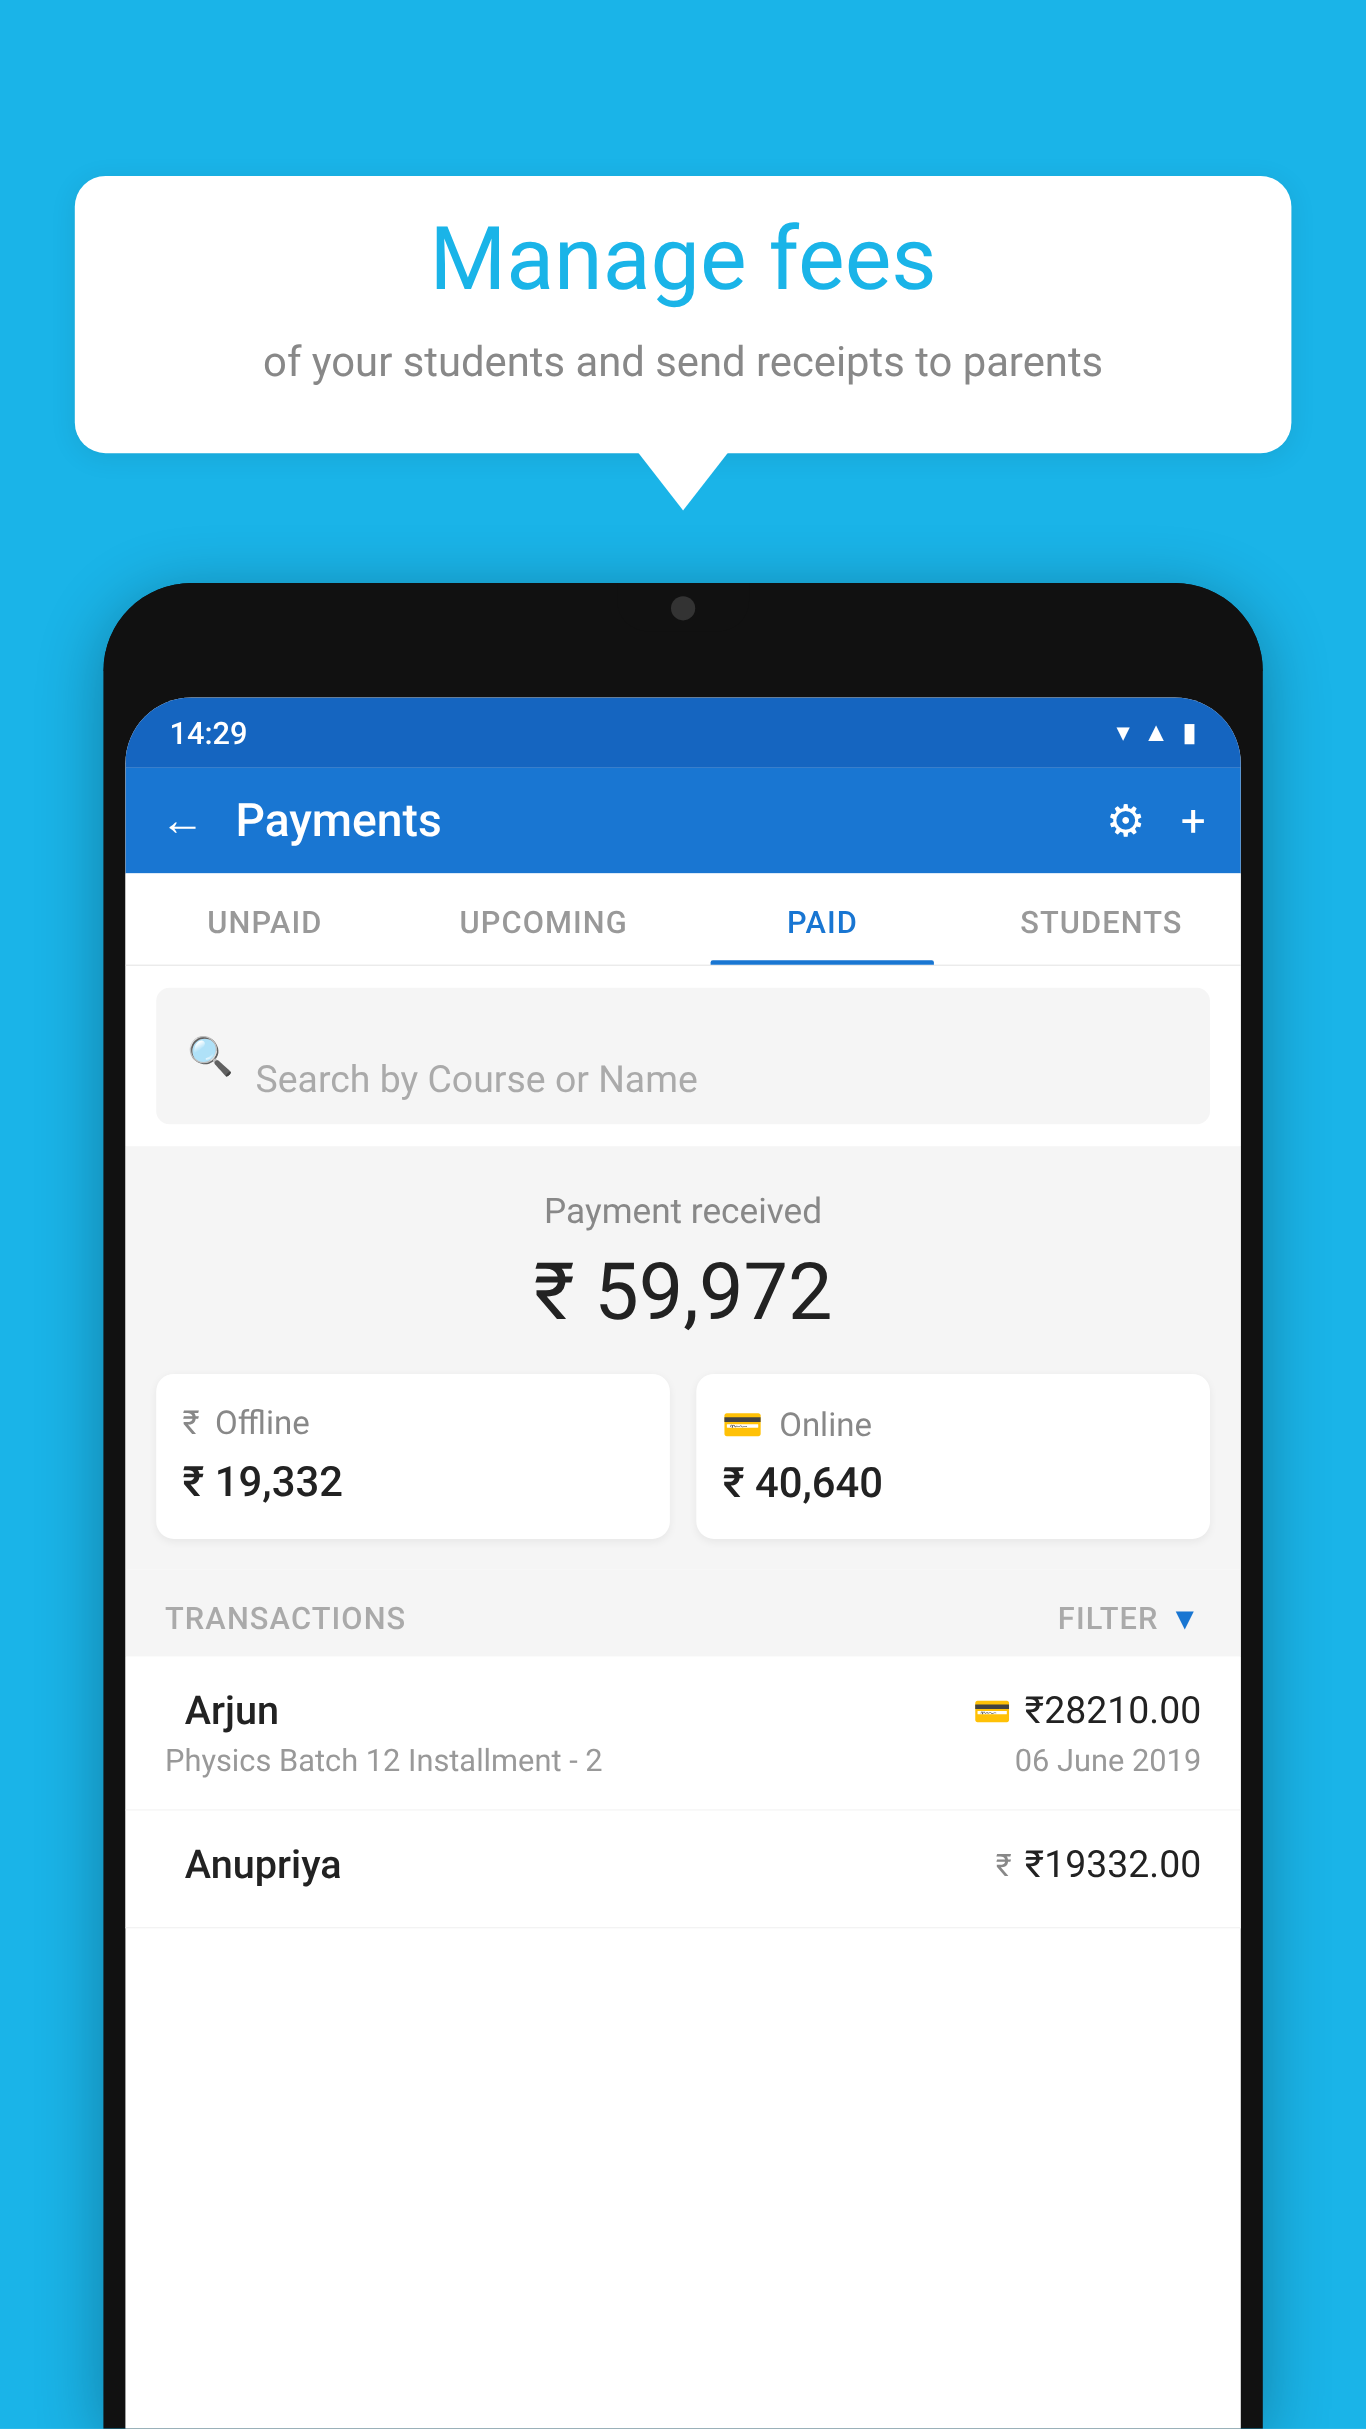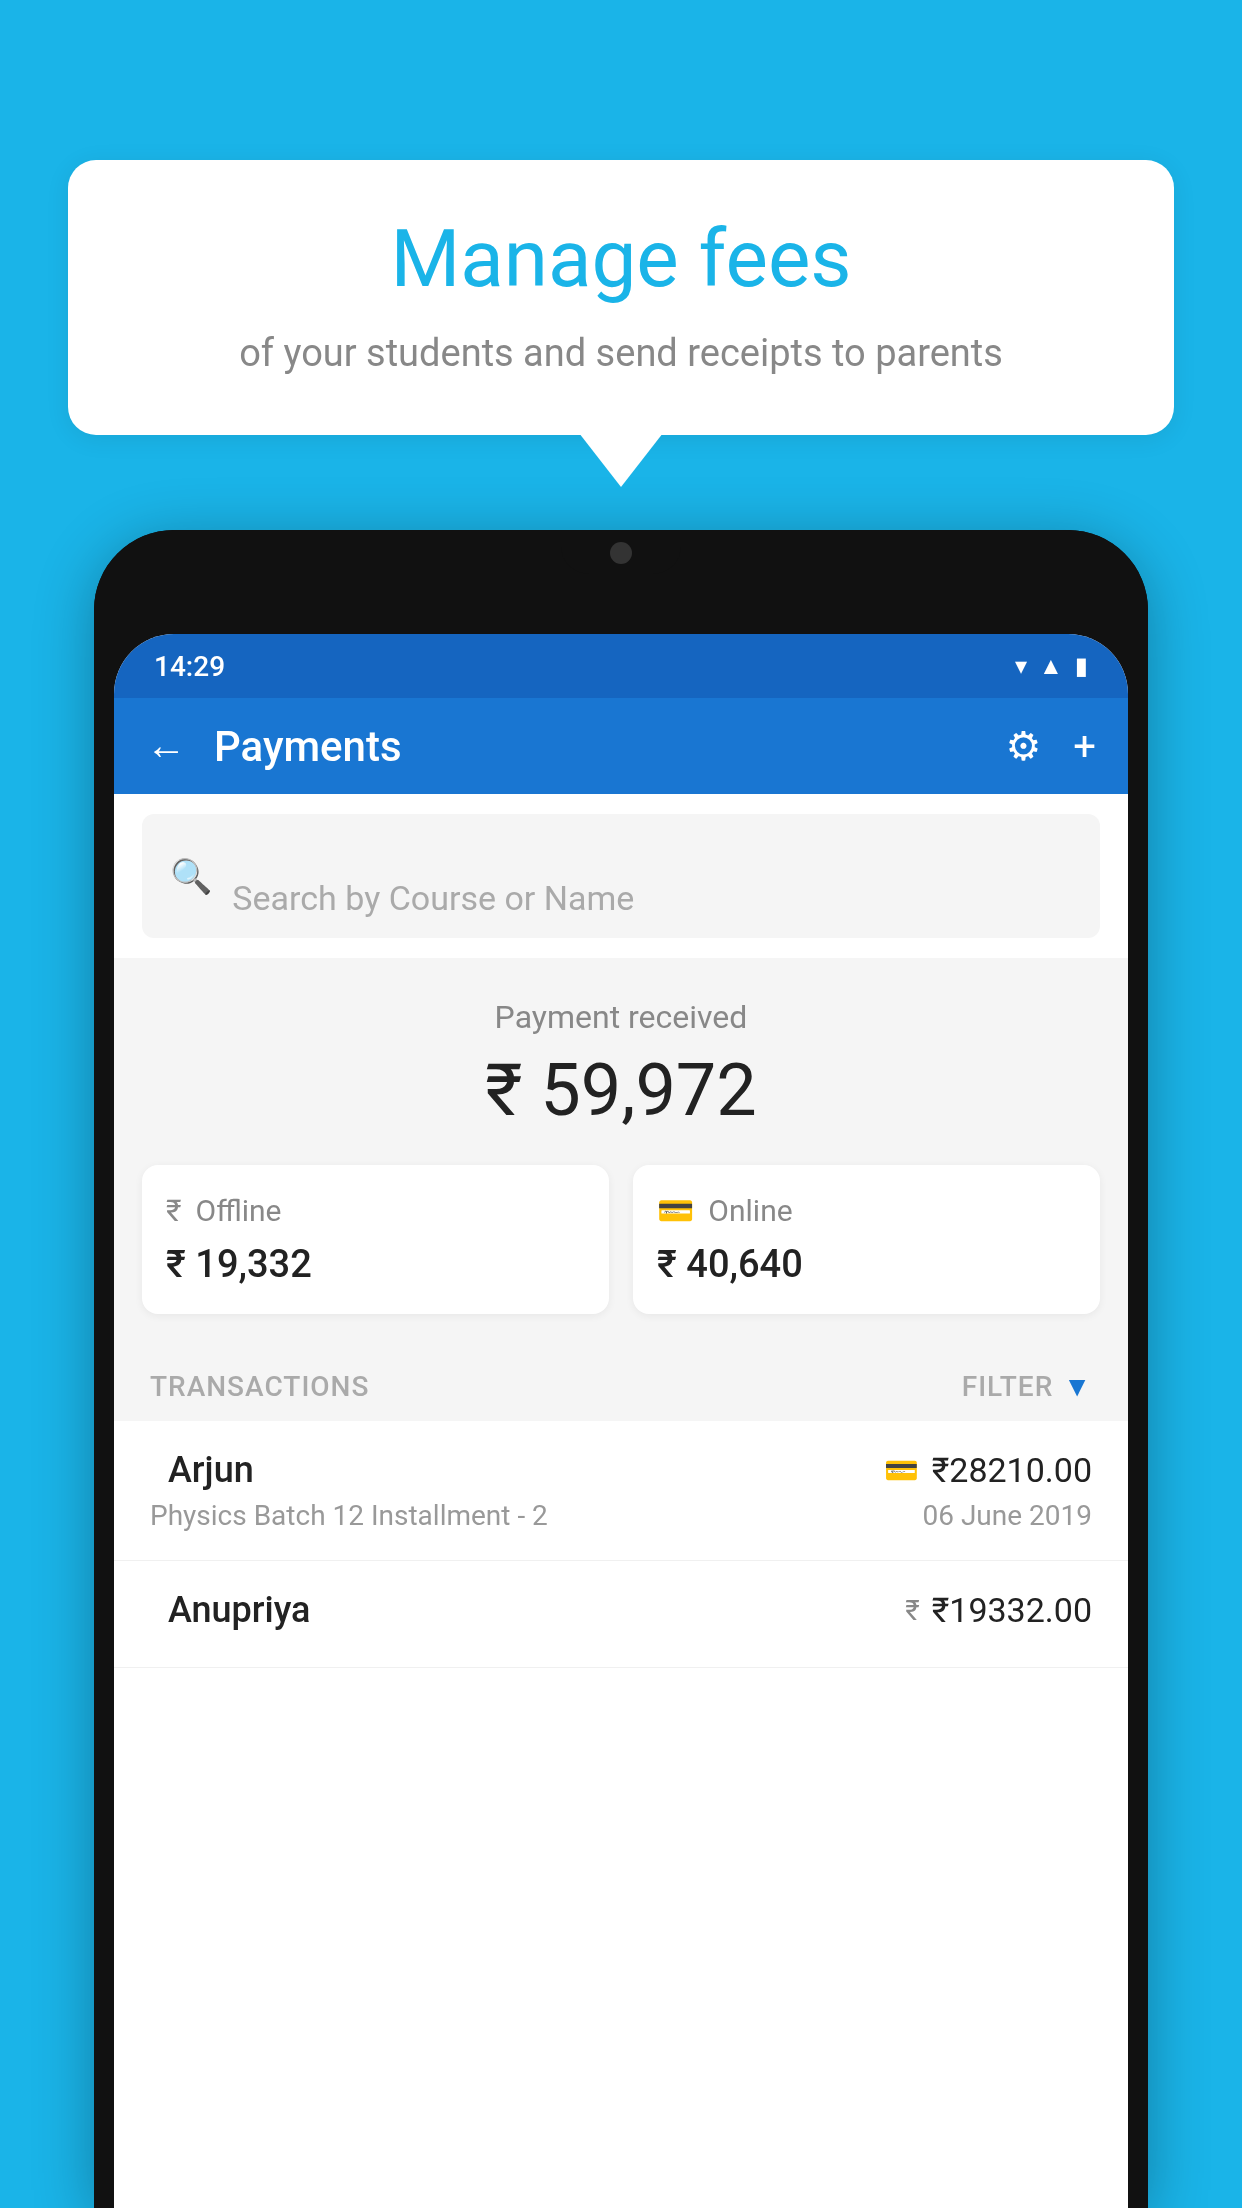--- a/index.html
+++ b/index.html
@@ -14,21 +14,21 @@
     }
 
     
     .speech-bubble {
       position: absolute;
       top: 160px;
       left: 68px;
       right: 68px;
       background: white;
       border-radius: 28px;
-      padding: 55px 48px 55px;
+      padding: 32px 48px 55px;
       text-align: center;
       box-shadow: 0 4px 24px rgba(0,0,0,0.08);
     }
 
     .speech-bubble::after {
       content: '';
       position: absolute;
       bottom: -52px;
       left: 50%;
       transform: translateX(-50%);
@@ -414,20 +414,34 @@
 
     <div class="app-header">
       <span class="back-arrow">←</span>
       <span class="header-title">Payments</span>
       <div class="header-icons">
         <span class="gear-icon">⚙</span>
         <span class="plus-icon">+</span>
       </div>
     </div>
 
+    <div class="tabs">
+      <div class="tab">
+        <span>UNPAID</span>
+      </div>
+      <div class="tab">
+        <span>UPCOMING</span>
+      </div>
+      <div class="tab active">
+        <span>PAID</span>
+      </div>
+      <div class="tab">
+        <span>STUDENTS</span>
+      </div>
+    </div>
 
     <div class="search-container">
       <div class="search-bar">
         <span class="search-icon-el">🔍</span>
         <span class="search-placeholder">Search by Course or Name</span>
       </div>
     </div>
 
     <div class="payment-summary">
       <div class="payment-received-label">Payment received</div>

